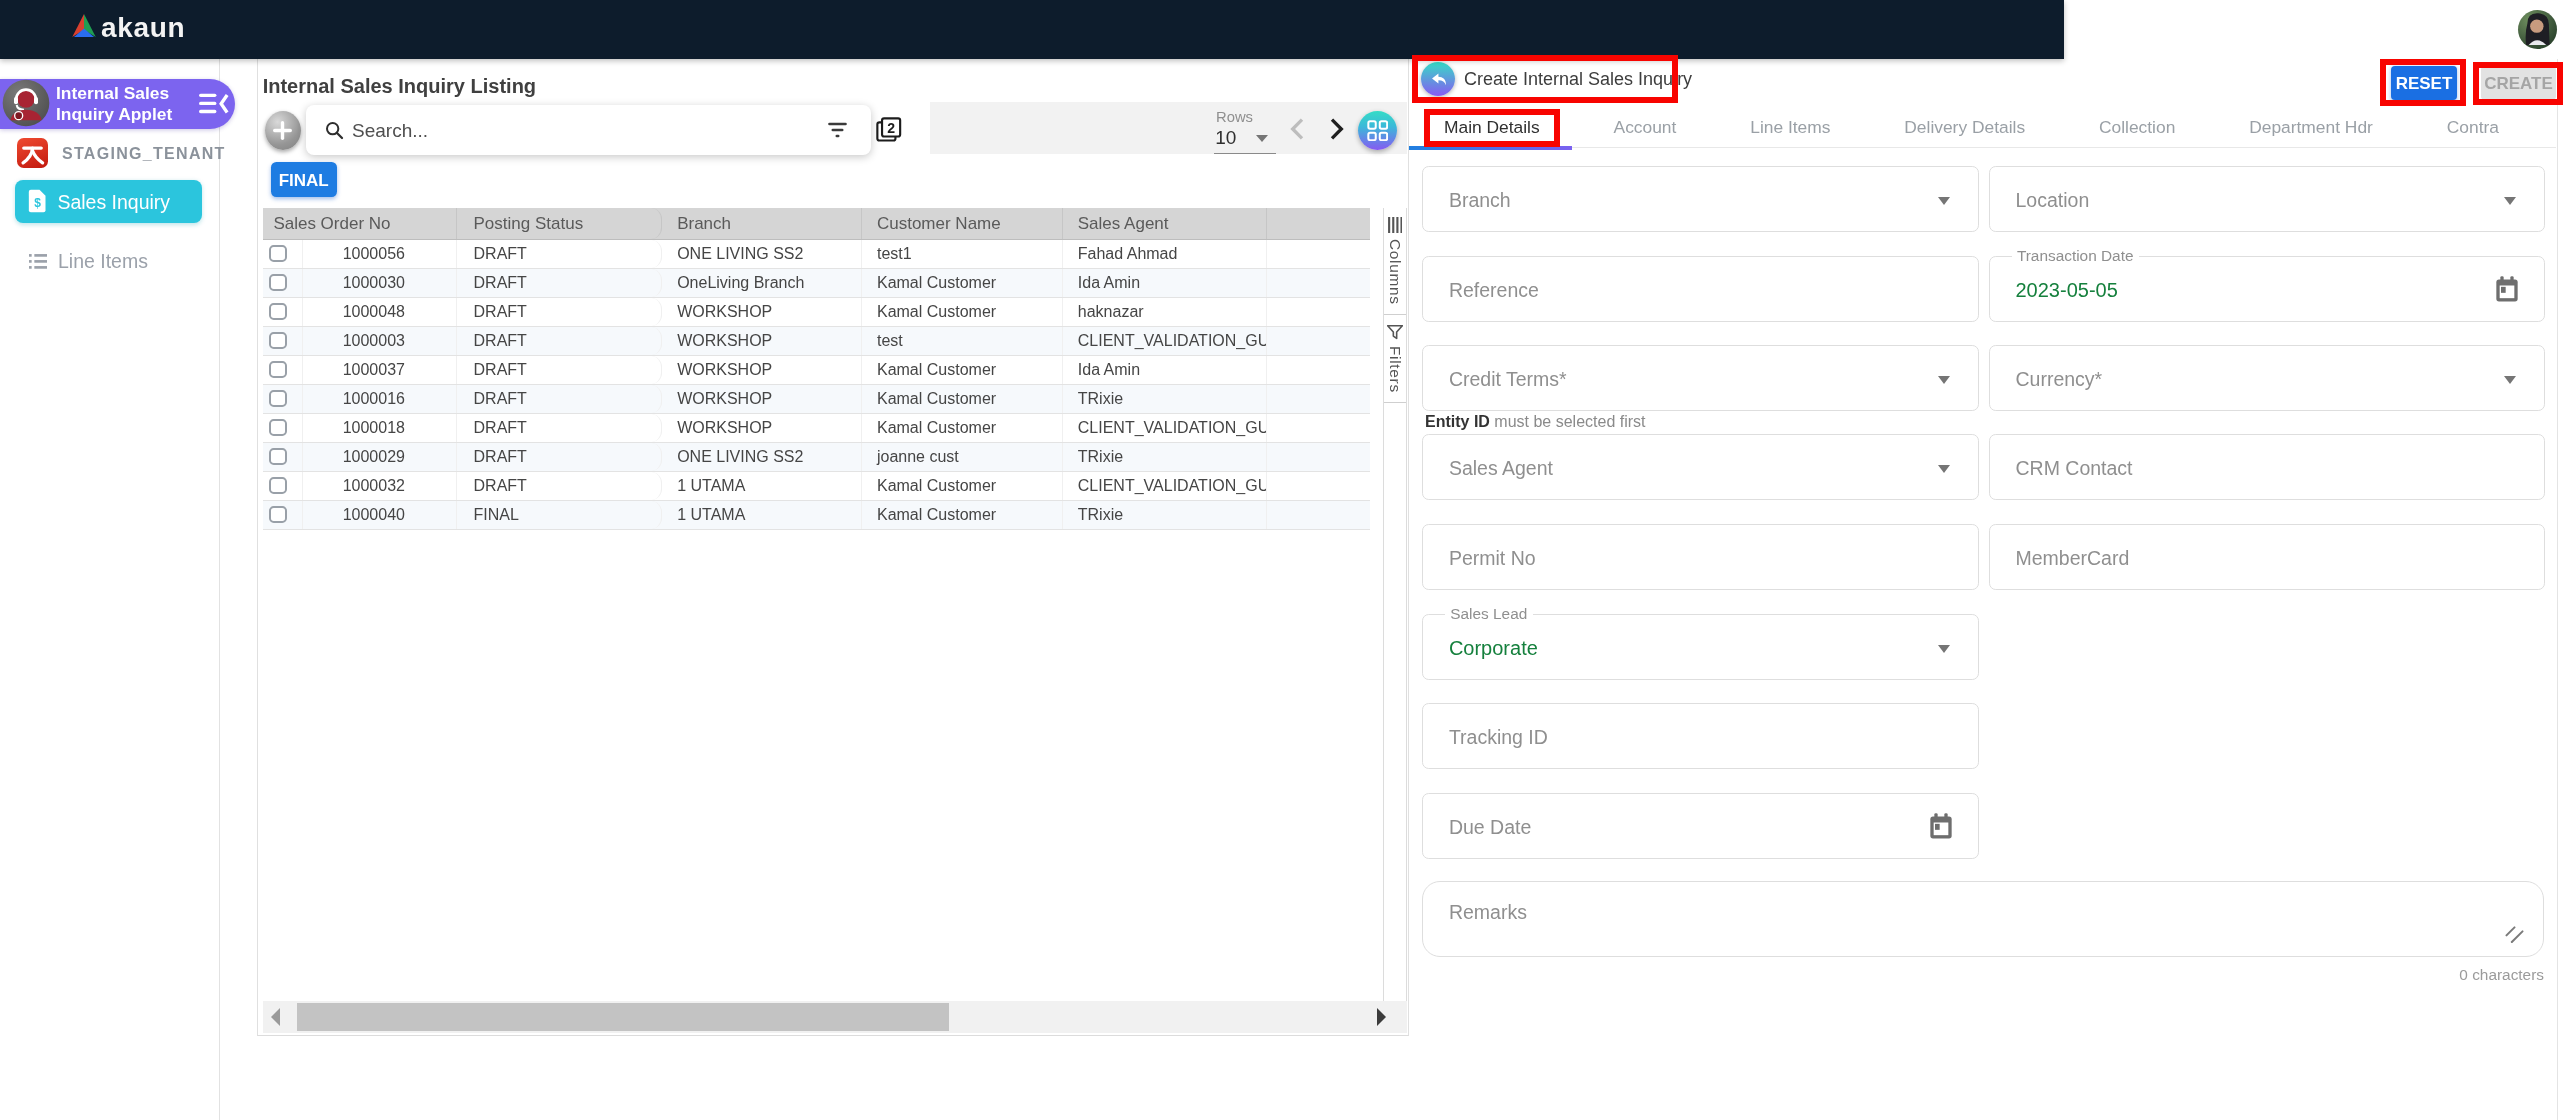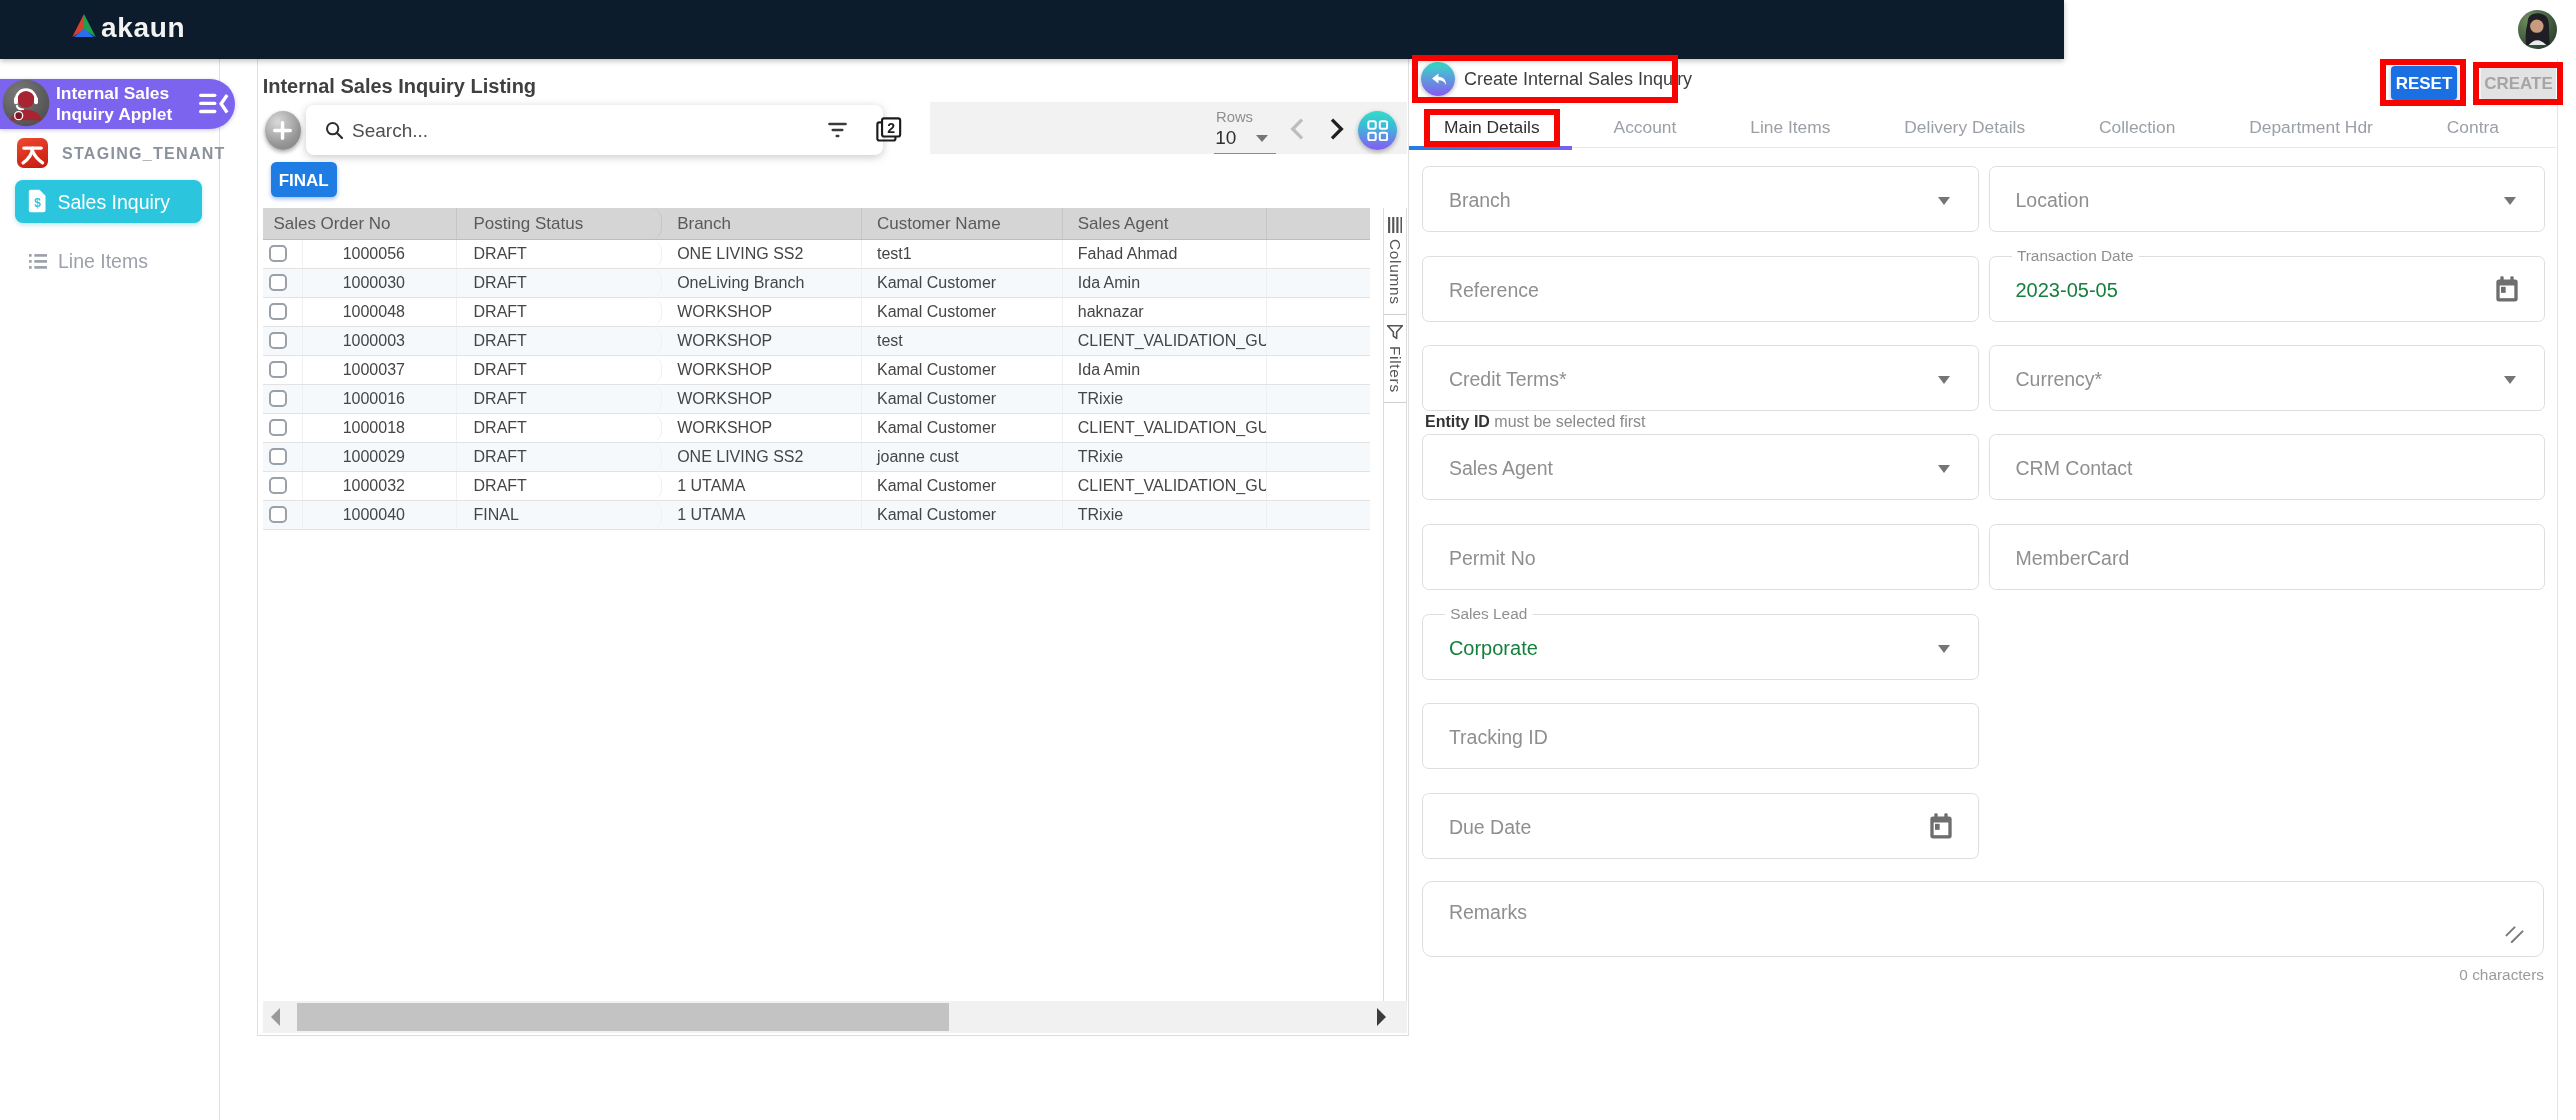--- a/index.html
+++ b/index.html
@@ -35,21 +35,21 @@
   
   #listing{left:257px;top:59px;width:1150px;height:976px;background:#fff;
            border-left:0.7px solid #e0e0e0;border-right:0.7px solid #e0e0e0;border-bottom:0.7px solid #dcdcdc;}
   #listing-title{left:4.7px;top:16px;font-size:20px;font-weight:600;color:#404040;text-align:center;}
   #toolbar-strip{left:672px;top:43px;width:477px;height:52px;background:#f2f2f2;}
   #add-btn{left:6.7px;top:52px;width:36px;height:39px;border-radius:50%;
            background:radial-gradient(circle at 35% 28%, #d9d9d9, #969696 62%, #7f7f7f);
            box-shadow:0 2px 4.7px rgba(0,0,0,.35);}
   #add-btn svg{position:absolute;left:8.7px;top:10px;}
   #search-box{left:48px;top:46px;width:565px;height:50px;background:#fff;border-radius:8px;
-              box-shadow:0 2px 8px rgba(0,0,0,.22);padding-left:12px;}
+              box-shadow:0 2px 8px rgba(0,0,0,.22);}
   #search-icon{left:18px;top:14.8px;width:20px;height:20px;}
   #search-input{left:44px;top:10px;width:429px;height:29.5px;border:none;outline:none;font-size:19px;color:#4f4f4f;
                 font-family:"Liberation Sans", sans-serif;background:transparent;}
   #search-input::placeholder{color:#4f4f4f;opacity:1;}
   #filter-icon{left:522px;top:17px;width:19px;height:16px;}
   #stacked2-icon{left:616px;top:56px;width:29.5px;height:29.5px;}
   #rows-label{left:958px;top:50px;font-size:14.8px;color:#8f8f8f;}
   #rows-select{left:956px;top:67px;width:62px;height:27px;border-bottom:1.3px solid #8a8a8a;}
   #rows-value{position:absolute;left:1.3px;top:1.3px;font-size:19px;color:#2f2f2f;}
   .caret{width:0;height:0;border-left:6px solid transparent;border-right:6px solid transparent;border-top:7.4px solid #757575;}
@@ -119,21 +119,21 @@
   .field{position:absolute;border:1.3px solid #dedede;border-radius:6.7px;background:#fff;box-sizing:border-box;height:66px;}
   .ph{position:absolute;left:25.5px;top:22px;font-size:19.5px;color:#8f8f8f;white-space:nowrap;}
   .val{position:absolute;left:25.5px;top:21.5px;font-size:20px;color:#15803d;white-space:nowrap;}
   .flabel{position:absolute;top:-10px;left:21.5px;background:#fff;padding:0 5.4px;font-size:15.4px;color:#8f8f8f;white-space:nowrap;}
   .fcaret{position:absolute;right:28px;top:29.5px;width:0;height:0;border-left:6.7px solid transparent;border-right:6.7px solid transparent;border-top:8px solid #757575;}
   .cal{position:absolute;right:25.5px;top:19px;}
   .colL{left:3.4px;width:557px;}
   .colR{left:570px;width:556px;}
   #helper{left:6px;top:354px;font-size:16px;color:#8a8a8a;}
   #helper b{color:#333;}
-  #remarks-field{left:3.4px;top:822px;width:1122px;height:76px;border:1.3px solid #dedede;border-radius:10px;box-sizing:border-box;background:#fff;}
+  #remarks-field{left:3.4px;top:822px;width:1122px;height:76px;border:1.3px solid #dedede;border-radius:18px;box-sizing:border-box;background:#fff;}
   #remarks-field .ph{top:19px;}
   #grip{position:absolute;right:19px;top:44px;}
   #charcount{left:1033px;top:907px;width:92px;font-size:15.4px;color:#9b9b9b;text-align:right;}
 
   svg{display:block;}
 </style>
 </head>
 <body>
 
 <div id="app">

